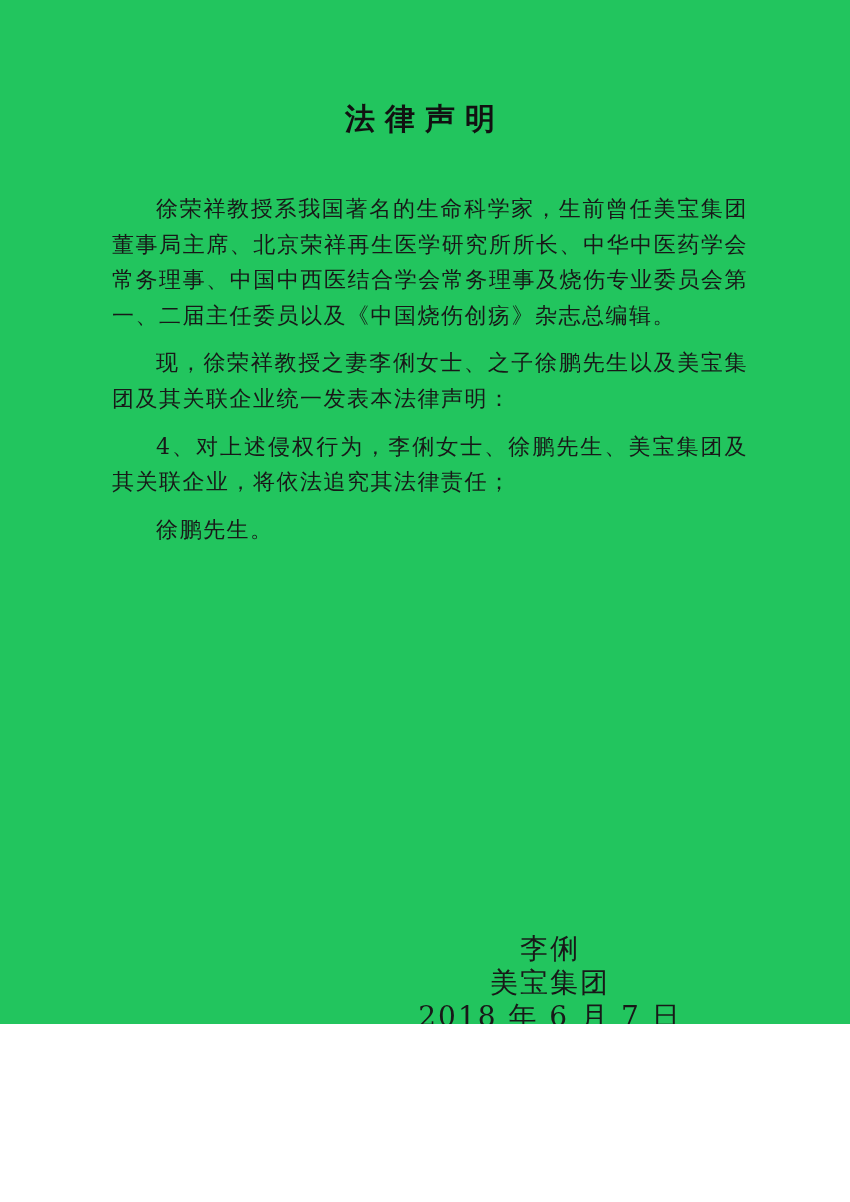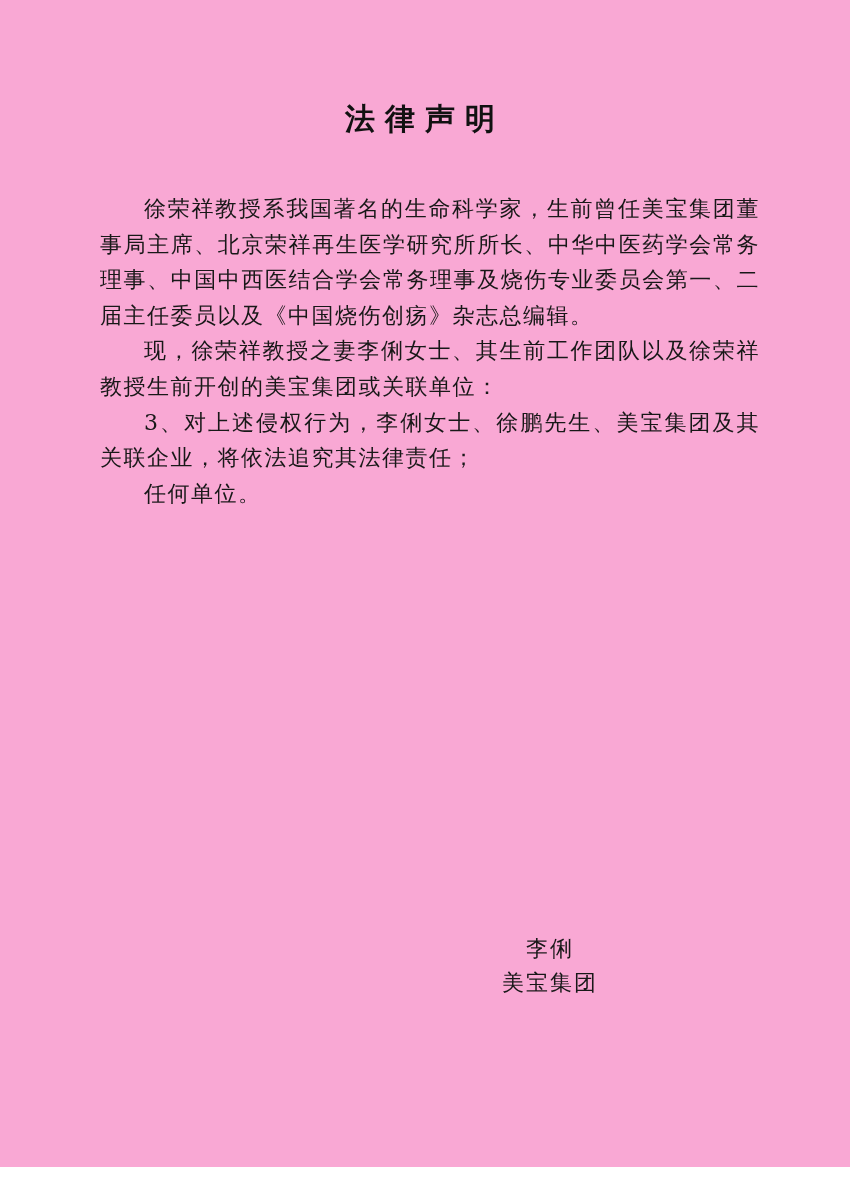--- a/index.html
+++ b/index.html
@@ -3,23 +3,23 @@
 <meta charset="utf-8">
 <style>
   html, body {
     margin: 0;
     padding: 0;
     background: #ffffff;
   }
   .page {
     position: relative;
     width: 850px;
-    height: 1167px;
+    height: 1024px;
     margin: 0 auto;
-    background: #f9a8d4;
+    background: #22c55e;
     color: #1c1c1c;
     font-family: "DejaVu Serif", "Liberation Serif", serif;
     overflow: hidden;
     box-sizing: border-box;
   }
   .doc-title {
     padding-top: 101px;
     text-align: center;
     font-size: 30px;
     font-weight: bold;
@@ -29,52 +29,53 @@
   }
   .doc-body {
     margin: 54px 90px 0 100px;
     font-size: 22px;
     line-height: 35.6px;
     text-align: justify;
     letter-spacing: 1.5px;
     color: #181818;
   }
   .doc-body p {
-    margin: 0;
+    margin: 12px;
     padding: 0;
     text-indent: 2em;
   }
   .sign-block {
     position: absolute;
     left: 400px;
     top: 932px;
     width: 300px;
     text-align: center;
-    font-size: 22px;
+    font-size: 28px;
     line-height: 34px;
     letter-spacing: 2px;
     color: #181818;
   }
   .sign-block .sign-line {
     margin: 0;
     padding: 0;
   }
 </style>
 </head>
 <body>
 
 <div class="page">
 
   <div class="doc-title">法律声明</div>
 
   <div class="doc-body">
     <p>徐荣祥教授系我国著名的生命科学家，生前曾任美宝集团董事局主席、北京荣祥再生医学研究所所长、中华中医药学会常务理事、中国中西医结合学会常务理事及烧伤专业委员会第一、二届主任委员以及《中国烧伤创疡》杂志总编辑。</p>
-    <p>现，徐荣祥教授之妻李俐女士、其生前工作团队以及徐荣祥教授生前开创的美宝集团或关联单位：</p>
-    <p>3、对上述侵权行为，李俐女士、徐鹏先生、美宝集团及其关联企业，将依法追究其法律责任；</p>
-    <p>任何单位。</p>
+    <p>现，徐荣祥教授之妻李俐女士、之子徐鹏先生以及美宝集团及其关联企业统一发表本法律声明：</p>
+    <p>4、对上述侵权行为，李俐女士、徐鹏先生、美宝集团及其关联企业，将依法追究其法律责任；</p>
+    <p>徐鹏先生。</p>
   </div>
 
   <div class="sign-block">
     <p class="sign-line">李俐</p>
     <p class="sign-line">美宝集团</p>
+    <p class="sign-line">2018 年 6 月 7 日</p>
   </div>
 
 </div>
 
 </body></html>

